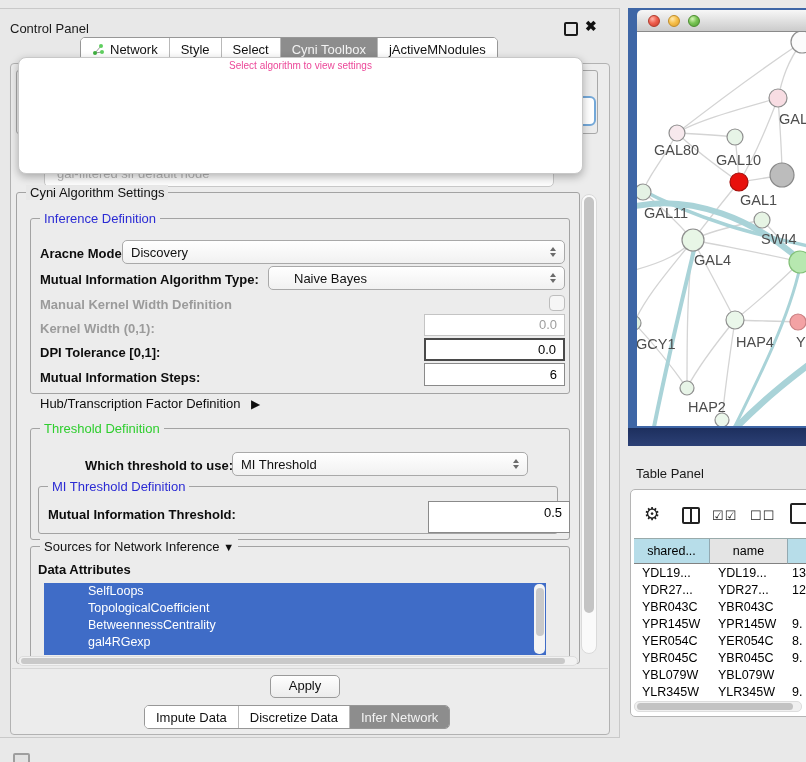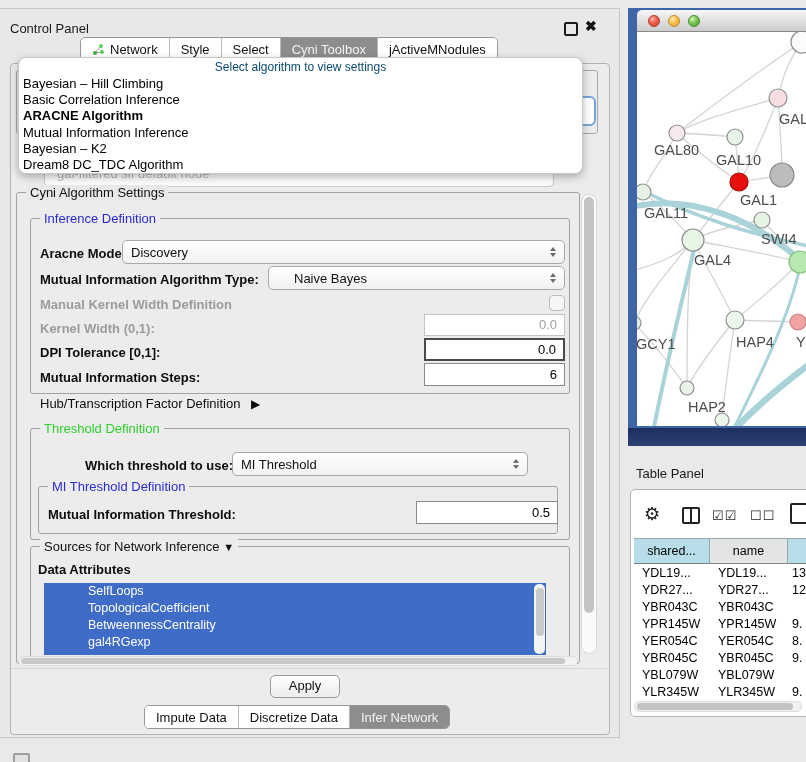--- a/index.html
+++ b/index.html
@@ -27,21 +27,21 @@
 
   
   .bg-group{left:16px;top:70px;width:580px;height:62px;border:1px solid #a8a8a8;border-radius:3px;}
   .bg-combo-focus{left:572px;top:96px;width:20px;height:26px;background:#fff;border:2px solid #74a8d8;border-radius:6px;}
   .bg-combo{left:44px;top:160px;width:510px;height:27px;background:#fcfcfc;border:1px solid #c8c8c8;border-radius:5px;
             font-size:13px;color:#b6b6b6;line-height:26px;padding-left:12px;box-sizing:border-box;}
 
   
   .popup{left:18px;top:57px;width:563px;height:115px;background:#fff;border:1px solid #c8c8c8;border-radius:8px;
          box-shadow:0 3px 9px rgba(0,0,0,.28);z-index:6;overflow:hidden;}
-  .popup-ph{height:16px;padding-top:2px;text-align:center;color:#0c4a6e;font-size:12px;}
+  .popup-ph{height:16px;padding-top:2px;text-align:center;color:#ec4899;font-size:10px;}
   .popup-item{font-size:13px;line-height:16.2px;padding-left:4px;color:#000;}
   .popup-item.sel{font-weight:bold;}
 
   
   .gbox{border:1px solid #a3a3a3;border-radius:3px;}
   .gtitle{position:absolute;top:-8px;left:9px;background:#ececec;padding:0 4px;font-size:13px;white-space:nowrap;}
   .t-blue{color:#2b2bd4;}
   .t-green{color:#2fce2f;}
 
   .settings-box{left:16px;top:192px;width:562px;height:470px;}
@@ -152,28 +152,20 @@
         <span>jActiveMNodules</span>
       </div>
     </div>
 
   <div class="abs bg-group"></div>
   <div class="abs bg-combo-focus"></div>
   <div class="abs bg-combo">gal-filtered sif default node</div>
 
   <div class="abs popup">
     <div class="popup-ph">Select algorithm to view settings</div>
-    <div id="algo-list">
-        <div class="popup-item">Bayesian – Hill Climbing</div>
-        <div class="popup-item">Basic Correlation Inference</div>
-        <div class="popup-item sel">ARACNE Algorithm</div>
-        <div class="popup-item">Mutual Information Inference</div>
-        <div class="popup-item">Bayesian – K2</div>
-        <div class="popup-item">Dream8 DC_TDC Algorithm</div>
-      </div>
   </div>
 
   <div class="abs gbox settings-box">
     <span class="gtitle" style="background:#e8e8e8;">Cyni Algorithm Settings</span>
   </div>
   <div class="abs vscroll">
       <div class="vthumb"></div>
     </div>
 
   <div class="abs gbox alg-box">
@@ -217,21 +209,21 @@
     <span>MI Threshold</span>
     <span class="arrows">
         <span class="tri-up"></span>
         <span class="tri-dn"></span>
       </span>
   </div>
   <div class="abs gbox mi-box">
     <span class="gtitle t-blue">MI Threshold Definition</span>
   </div>
   <div class="abs lbl" style="left:48px;top:507px;">Mutual Information Threshold:</div>
-  <div class="abs field f-norm" style="left:416px;top:501px;width:142px;height:23px;line-height:21px;">0.5</div>
+  <div class="abs field f-norm" style="left:428px;top:501px;width:142px;height:32px;line-height:21px;">0.5</div>
 
   <div class="abs gbox src-box">
     <span class="gtitle">
       <span>Sources for Network Inference</span>
       <span style="font-size:11px;">▼</span>
     </span>
   </div>
   <div class="abs lbl" style="left:38px;top:562px;">Data Attributes</div>
   <div class="abs attr-list" id="attr-list">
     <div class="attr-item">SelfLoops</div>

